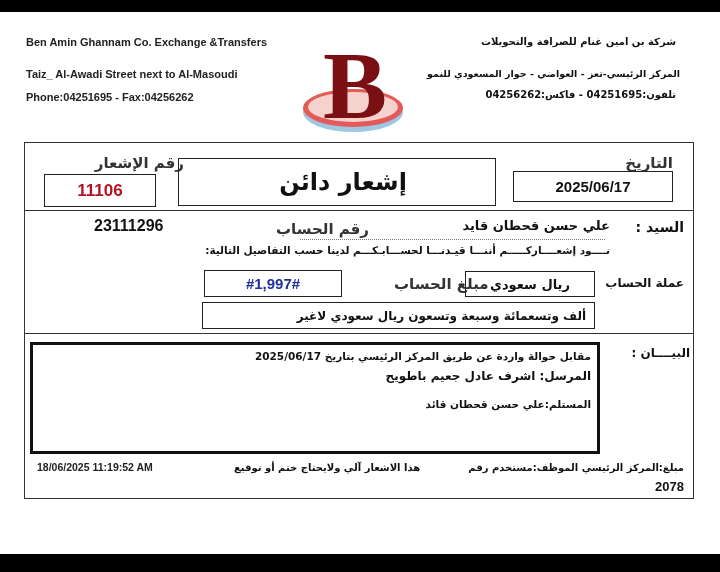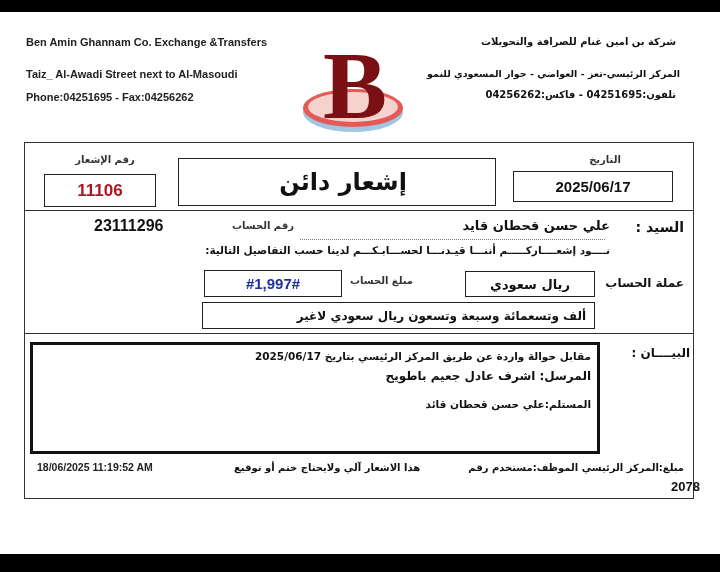--- a/index.html
+++ b/index.html
@@ -5,21 +5,21 @@
   html, body { margin:0; padding:0; }
   body { width:720px; height:572px; background:#000; position:relative; overflow:hidden; font-family:"DejaVu Sans", sans-serif; }
   .page { position:absolute; left:0; top:12px; width:720px; height:542px; background:#fff; }
   .abs { position:absolute; }
   .en-line { font-family:"Liberation Sans", sans-serif; font-size:11px; font-weight:bold; color:#222; white-space:nowrap; }
   .ar { direction:rtl; font-family:"DejaVu Sans", sans-serif; white-space:nowrap; color:#111; }
   .ar-hdr { font-size:10px; font-weight:bold; }
   .frame { position:absolute; left:24px; top:130px; width:670px; height:357px; border:1.5px solid #333; box-sizing:border-box; }
   .hline { position:absolute; height:0; border-top:1.5px solid #333; }
   .box { position:absolute; border:1.5px solid #222; box-sizing:border-box; display:flex; align-items:center; justify-content:center; }
-  .lbl { font-size:10px; color:#333; }
+  .lbl { font-size:15px; color:#333;margin-left:44px; }
   .num { font-family:"Liberation Sans", sans-serif; font-weight:bold; }
 </style>
 </head>
 <body>
 
 <div class="page">
 
   <div class="abs en-line" style="left:26px; top:24px;text-align:center;">Ben Amin Ghannam Co. Exchange &amp;Transfers</div>
   <div class="abs en-line" style="left:26px; top:56px;">Taiz_ Al-Awadi  Street next to Al-Masoudi</div>
   <div class="abs en-line" style="left:26px; top:79px;">Phone:04251695 - Fax:04256262</div>
@@ -77,16 +77,16 @@
   <div class="abs ar" style="right:30px; top:334px; font-size:12px; font-weight:bold;">البيــــان :</div>
   <div class="abs" style="left:30px; top:330px; width:570px; height:112px; border:3px solid #111; box-sizing:border-box;">
     <div class="ar" style="position:absolute; right:6px; top:3px; font-size:10.5px; font-weight:bold; line-height:17px;">
       <span>مقابل حوالة واردة    عن طريق المركز الرئيسي بتاريخ 2025/06/17</span>
     </div>
     <div class="ar" style="position:absolute; right:6px; top:24px; font-size:12px; font-weight:bold;">المرسل: اشرف عادل جعيم باطويح</div>
     <div class="ar" style="position:absolute; right:6px; top:53px; font-size:10.5px; font-weight:bold;">المستلم:علي حسن قحطان قائد</div>
   </div>
 
   <div class="abs ar" style="right:36px; top:450px; font-size:10px; font-weight:bold;">مبلغ:المركز الرئيسي   الموظف:مستخدم رقم</div>
-  <div class="abs num" style="right:20px; top:467px; font-size:13px; color:#111;">2078</div>
+  <div class="abs num" style="right:36px; top:467px; font-size:13px; color:#111;">2078</div>
   <div class="abs ar" style="left:234px; top:450px; font-size:10px; font-weight:bold;">هذا الاشعار آلي ولايحتاج ختم أو توقيع</div>
   <div class="abs num" style="left:37px; top:449px; font-size:10.5px; color:#222;">18/06/2025 11:19:52 AM</div>
 </div>
 
 </body></html>

